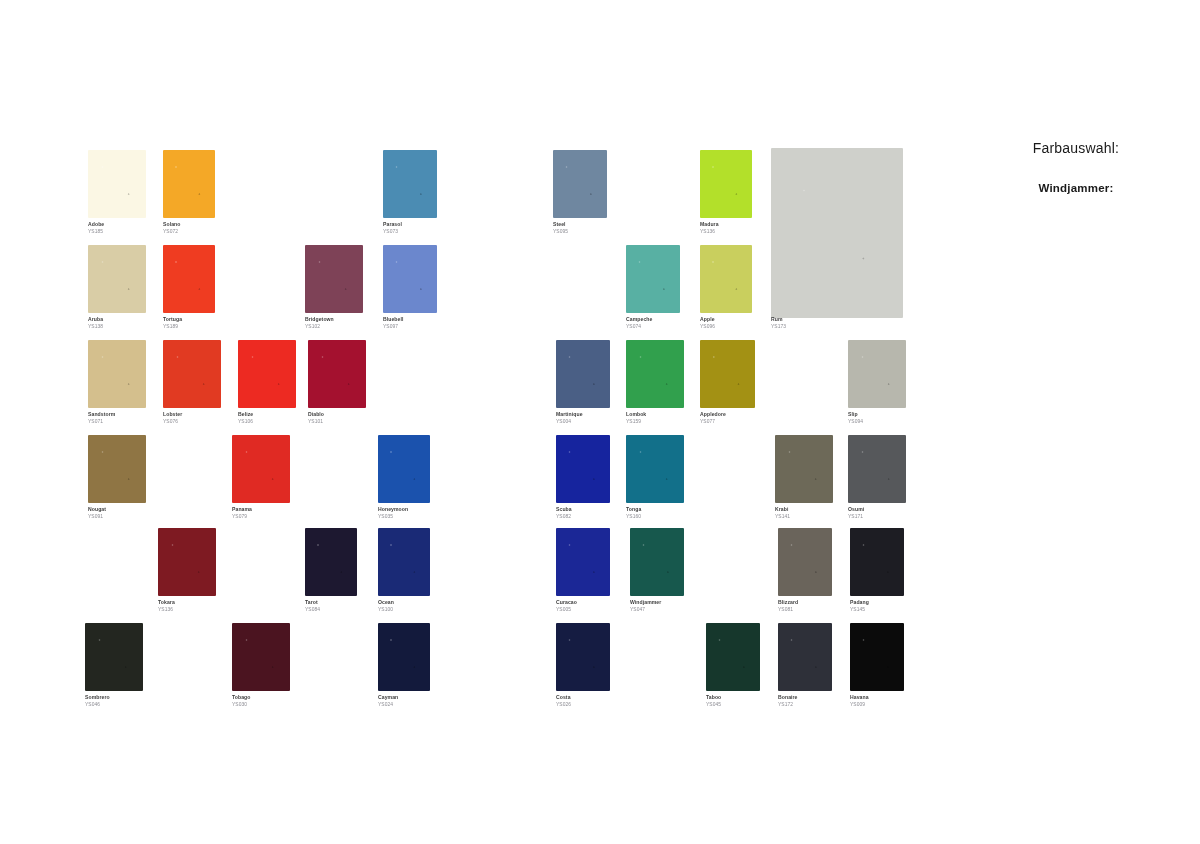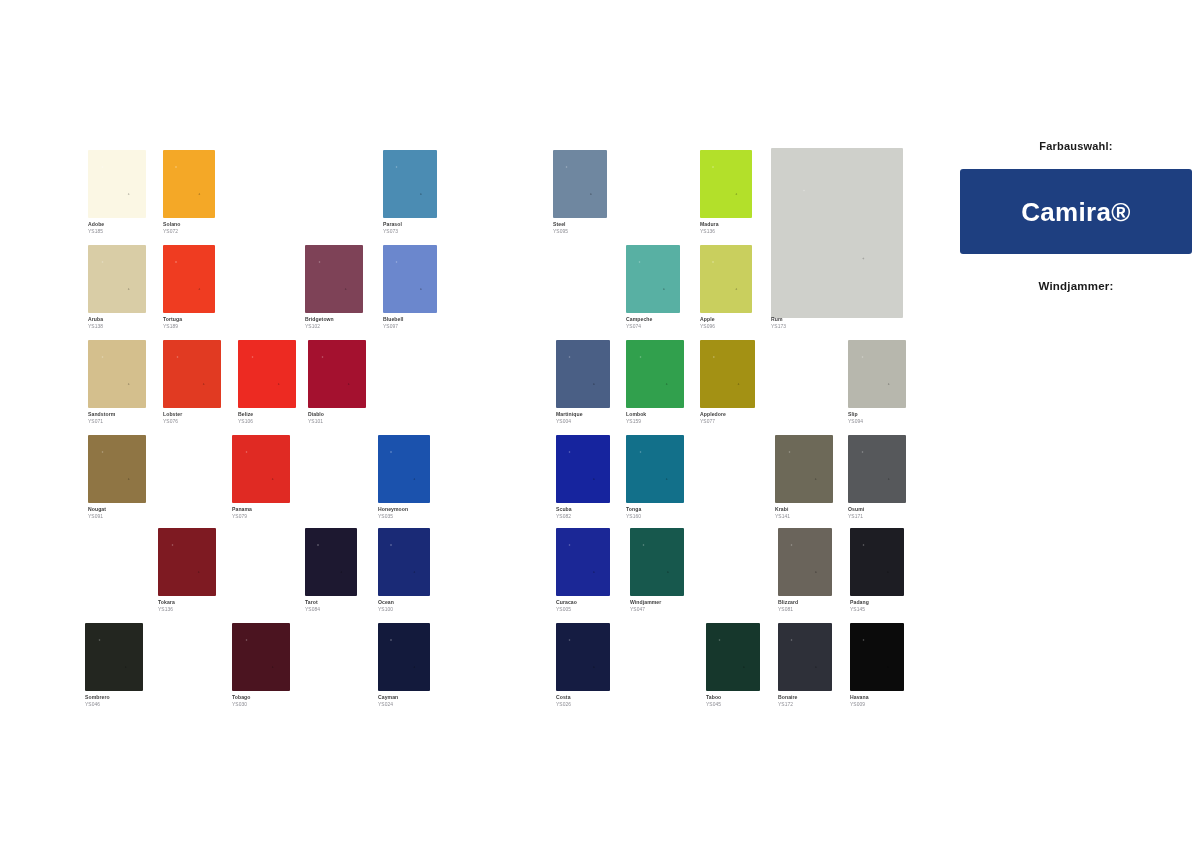--- a/index.html
+++ b/index.html
@@ -70,22 +70,22 @@
   
   .info-panel {
     position: absolute;
     left: 960px;
     top: 140px;
     width: 232px;
     text-align: center;
   }
 
   .info-caption {
-    font-size: 11px;
-    font-weight: bold;
+    font-size: 14px;
+    font-weight: normal;
     color: #1a1a1a;
     letter-spacing: 0.2px;
     margin: 0;
   }
 
   .brand-banner {
     margin-top: 17px;
     width: 232px;
     height: 85px;
     background: #1e3f80;
@@ -410,21 +410,18 @@
         <div class="swatch-labels" style="top: 71px;">
           <span class="swatch-name">Havana</span>
           <span class="swatch-code">YS009</span>
         </div>
       </div>
     </div>
 
   <div class="info-panel">
     <div class="info-caption">Farbauswahl:</div>
 
-    <div class="brand-banner" id="brand-banner" style="background: rgb(30, 63, 128);">
-      <span class="brand-text">Camira®</span>
-    </div>
 
     <div class="collection-caption">Windjammer:</div>
 
   </div>
 
 </div>
 
 </body></html>

